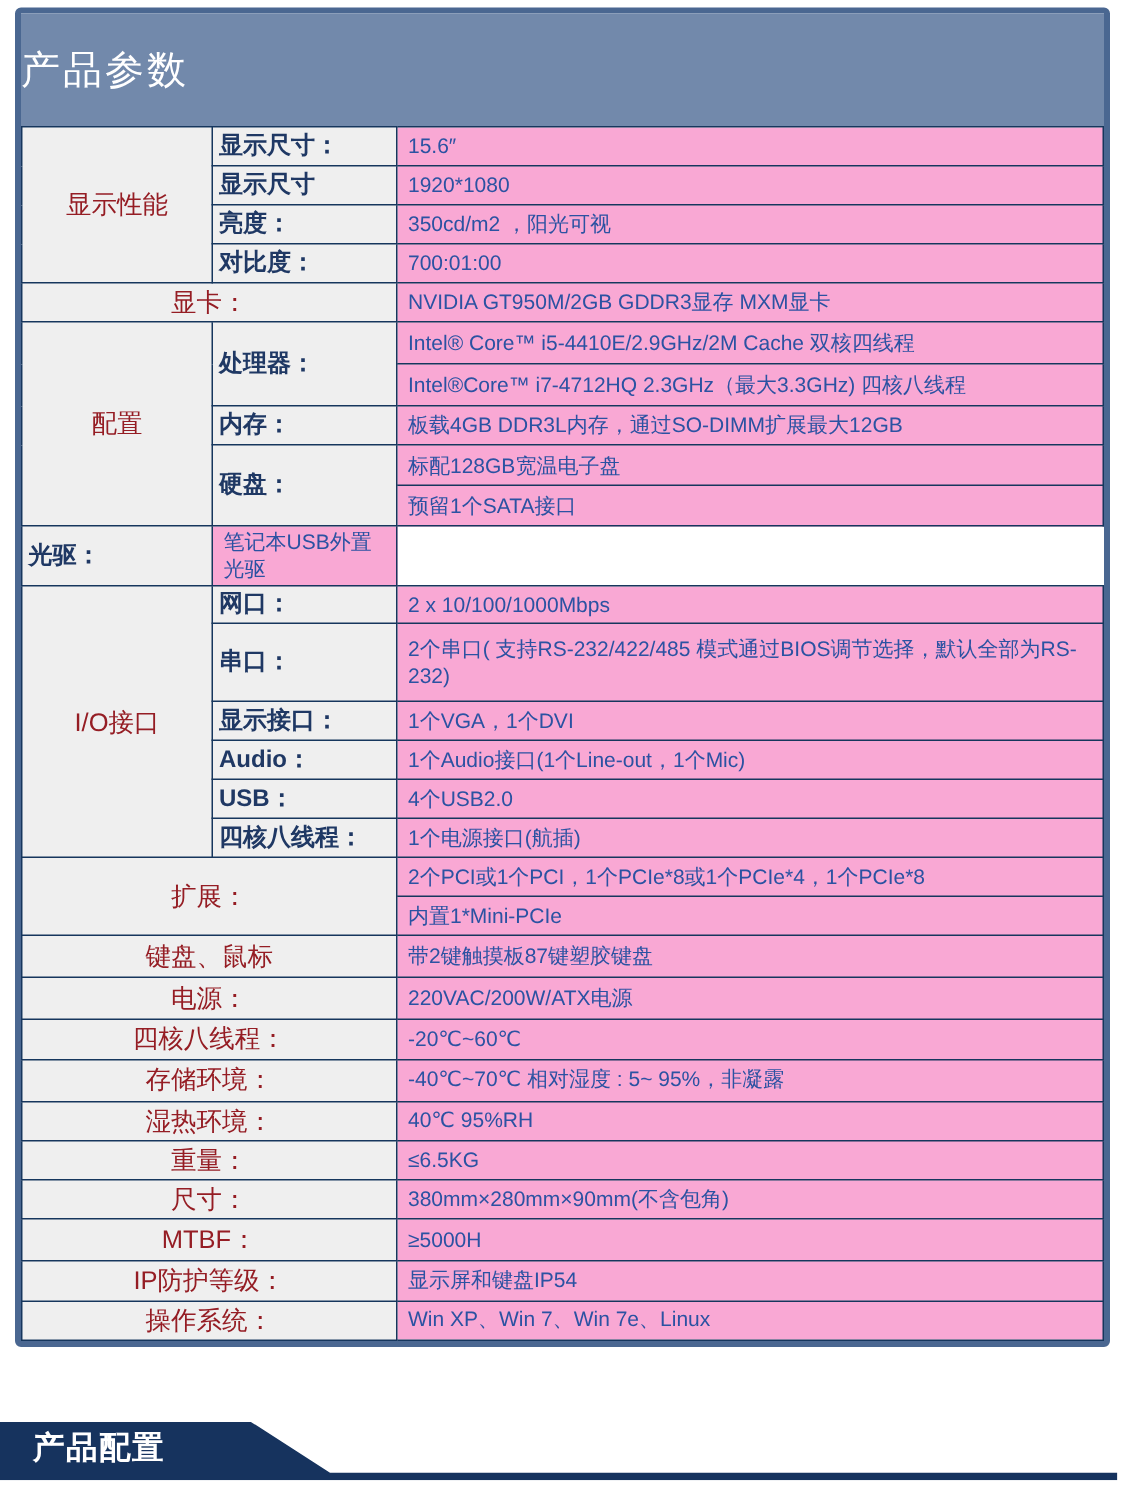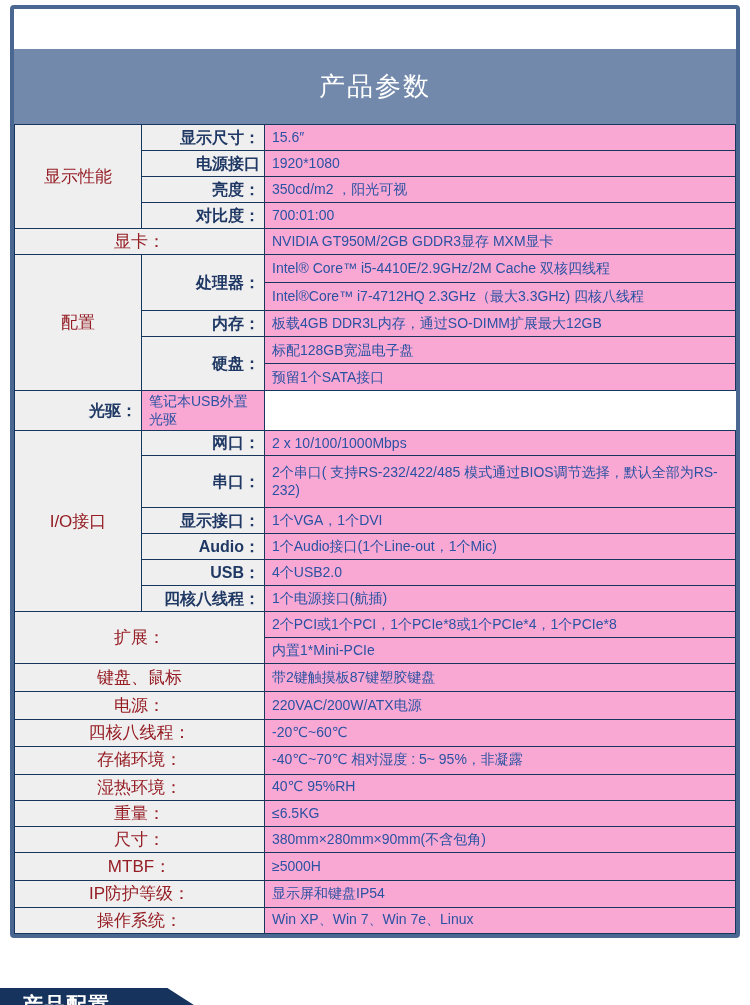--- a/index.html
+++ b/index.html
@@ -12,21 +12,21 @@
   }
   .spec-card {
     margin: 5px 10px 0 10px;
     border: 4px solid #4a6791;
     border-radius: 4px;
     background: #ffffff;
   }
   .spec-header {
     height: 75px;
     background: #7289ab;
-    display: flex; align-items: center; justify-content: center; margin-top: 40px;
+    display: flex; align-items: center; justify-content: flex-start;
   }
   .spec-header .title {
     color: #ffffff;
     font-size: 26px;
     letter-spacing: 2px;
     font-weight: 500;
   }
   table.spec-table {
     width: 100%;
     border-collapse: collapse;
@@ -43,21 +43,21 @@
     color: #951d24;
     font-weight: normal;
     font-size: 17px;
     text-align: center;
   }
   .spec-table td.label {
     background: #efefef;
     color: #1f3864;
     font-weight: bold;
     font-size: 16px;
-    text-align: right;
+    text-align: left;
   }
   .spec-table td.value {
     background: #f9a8d4;
     color: #2b52a2;
     font-size: 14px;
     text-align: left;
     padding-left: 7px;
   }
   tr.h26 { height: 26px; }
   tr.h28 { height: 28px; }
@@ -100,21 +100,21 @@
         <col>
     </colgroup>
     <tbody>
 
       <tr class="h26">
         <td class="group" rowspan="4">显示性能</td>
         <td class="label">显示尺寸：</td>
         <td class="value">15.6″</td>
       </tr>
       <tr class="h26">
-        <td class="label">电源接口</td>
+        <td class="label">显示尺寸</td>
         <td class="value">1920*1080</td>
       </tr>
       <tr class="h26">
         <td class="label">亮度：</td>
         <td class="value">350cd/m2 ，阳光可视</td>
       </tr>
       <tr class="h26">
         <td class="label">对比度：</td>
         <td class="value">700:01:00</td>
       </tr>

